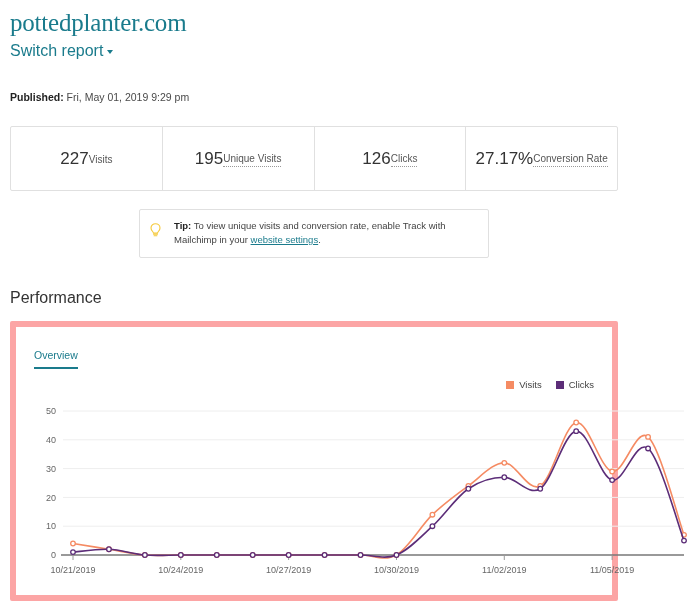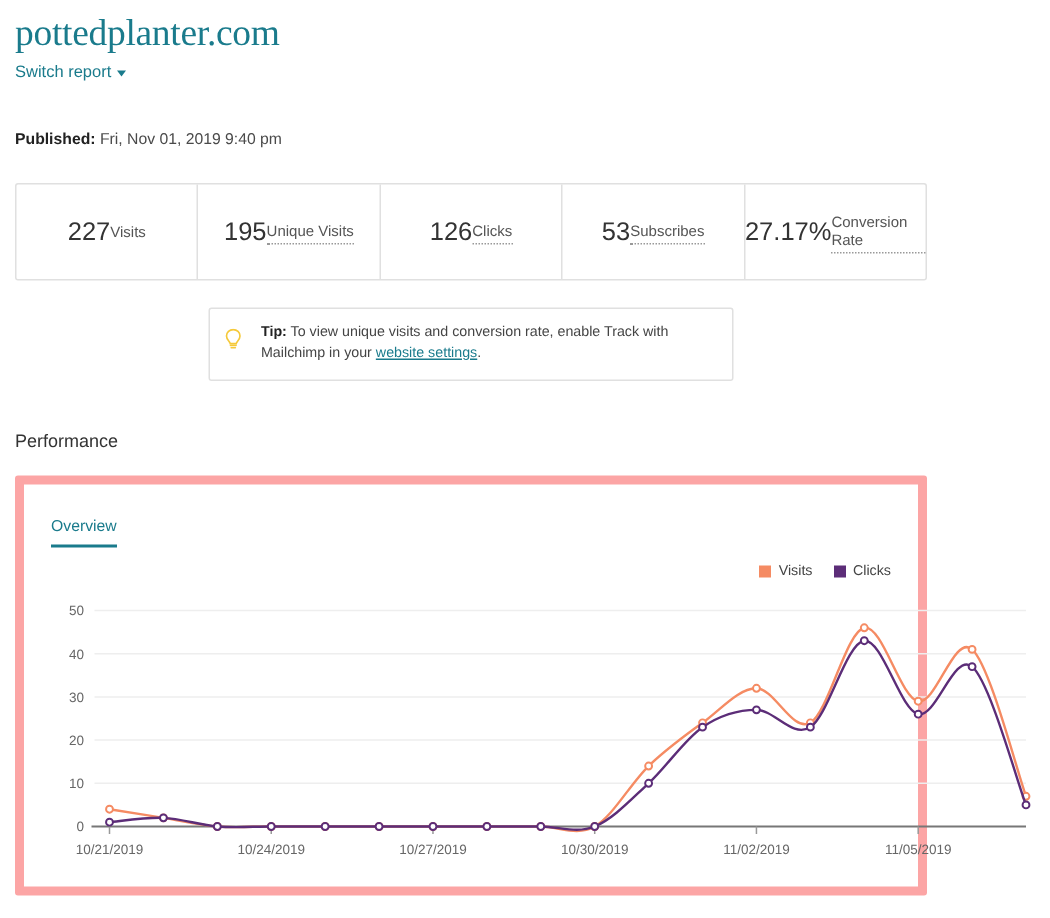--- a/index.html
+++ b/index.html
@@ -18,21 +18,21 @@
     font-family: "Liberation Serif", serif;
     font-size: 25px;
     color: #1a7b8c;
     font-weight: 400;
     letter-spacing: -0.2px;
     margin: 0;
     padding-top: 8px;
     line-height: 30px;
   }
   .switch-report {
-    font-size: 11px;
+    font-size: 16px;
     color: #1a7b8c;
     margin-top: 4px;
     display: inline-flex;
     align-items: center;
     gap: 4px;
     cursor: pointer;
     text-align: right;
   }
   .caret {
     display: inline-block;
@@ -101,21 +101,21 @@
   .tip-text {
     font-size: 9.5px;
     line-height: 14px;
     color: #444;
   }
   .tip-text b { color: #222; }
   .tip-link { color: #1a7b8c; text-decoration: underline; }
 
   
   .section-title {
-    font-size: 12px;
+    font-size: 16px;
     color: #333;
     font-weight: 400;
     margin-top: 30px;
     margin-bottom: 0;
     line-height: 20px;
   }
 
   .chart-card {
     margin-top: 13px;
     border: 6px solid #fca5a5;
@@ -170,39 +170,35 @@
 
   <h1 class="site-title">pottedplanter.com</h1>
 
   <div class="switch-report">
     <span>Switch report</span>
     <span class="caret"></span>
   </div>
 
   <div class="published">
     <b>Published:</b>
-    <span>Fri, Nov 01, 2019 9:40 pm</span>
+    <span>Fri, May 01, 2019 9:29 pm</span>
   </div>
 
   <div class="stats">
     <div class="stat">
       <div class="stat-value">227</div>
       <div class="stat-label">Visits</div>
     </div>
     <div class="stat">
       <div class="stat-value">195</div>
       <div class="stat-label dotted">Unique Visits</div>
     </div>
     <div class="stat">
       <div class="stat-value">126</div>
       <div class="stat-label dotted">Clicks</div>
-    </div>
-    <div class="stat">
-      <div class="stat-value">53</div>
-      <div class="stat-label dotted">Subscribes</div>
     </div>
     <div class="stat">
       <div class="stat-value">27.17%</div>
       <div class="stat-label dotted">Conversion Rate</div>
     </div>
   </div>
 
   <div class="tip-wrap">
     <div class="tip">
       <span class="bulb">

